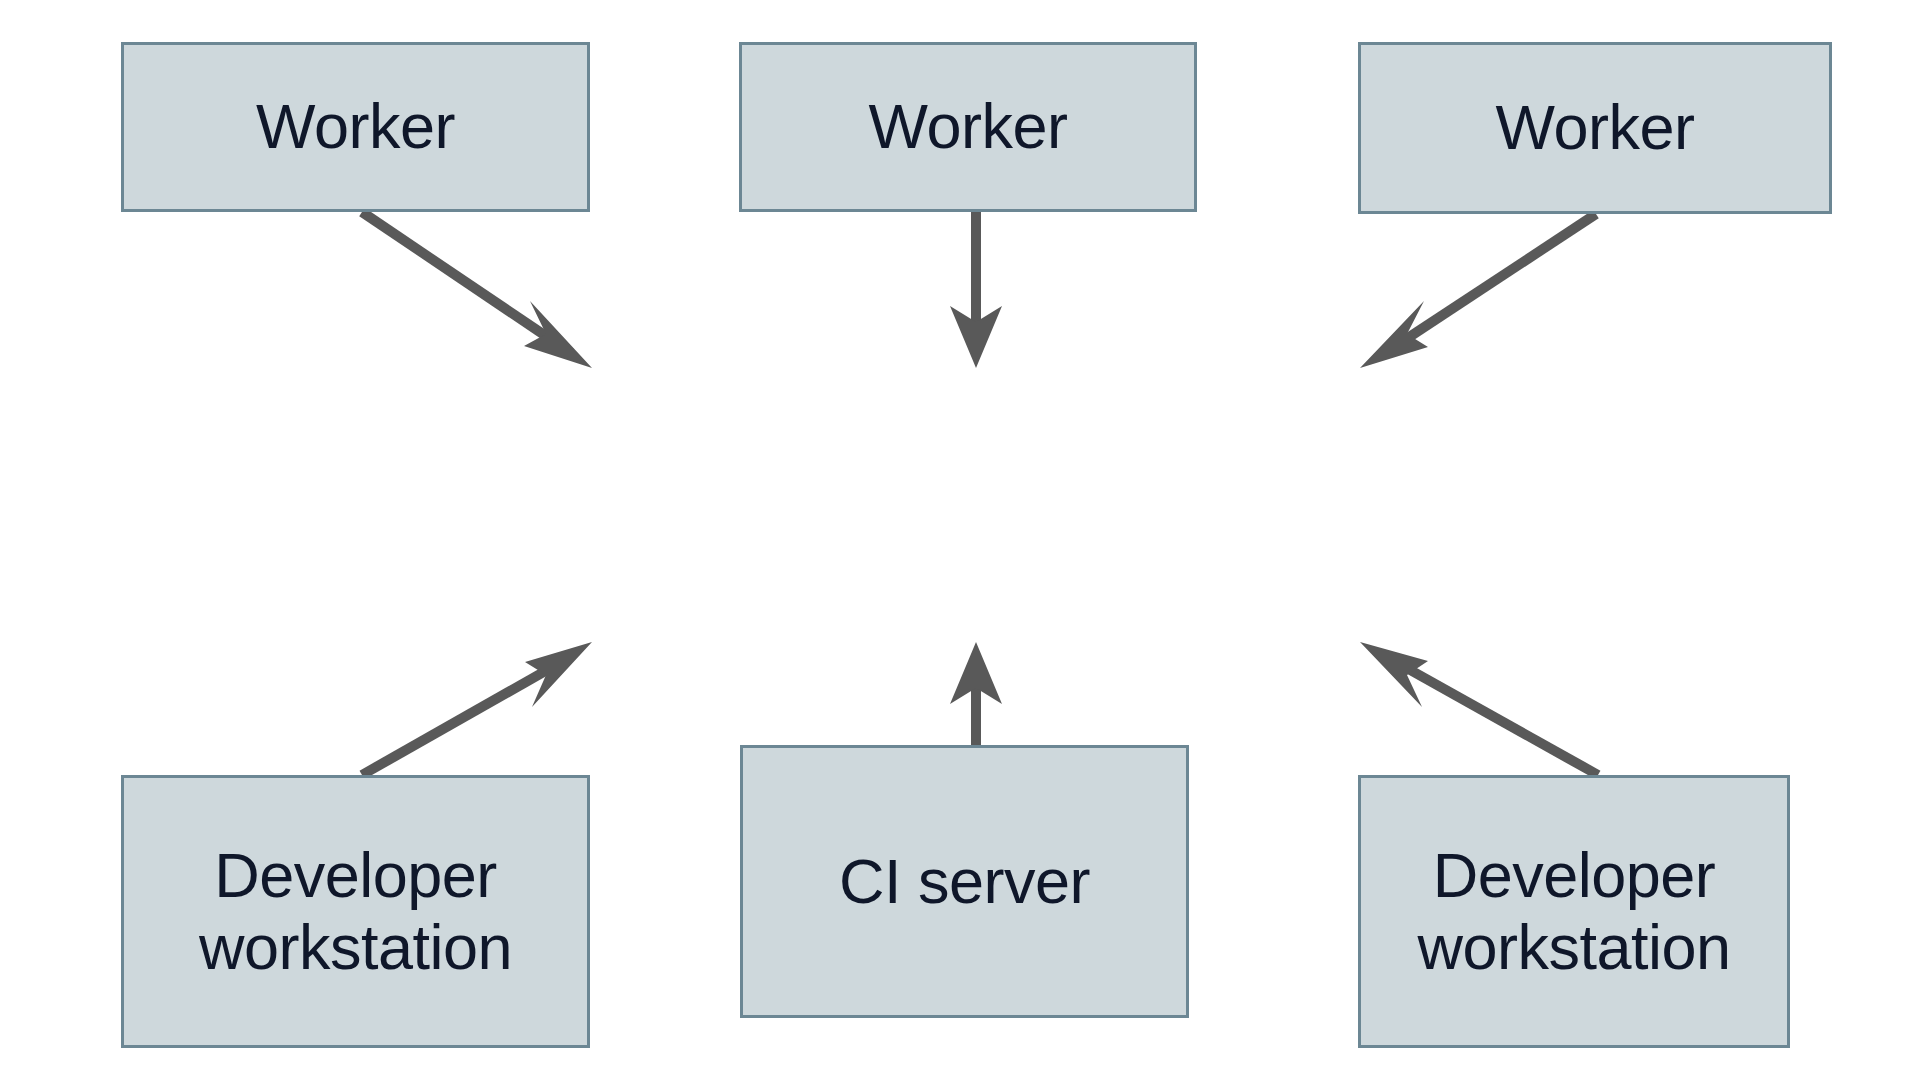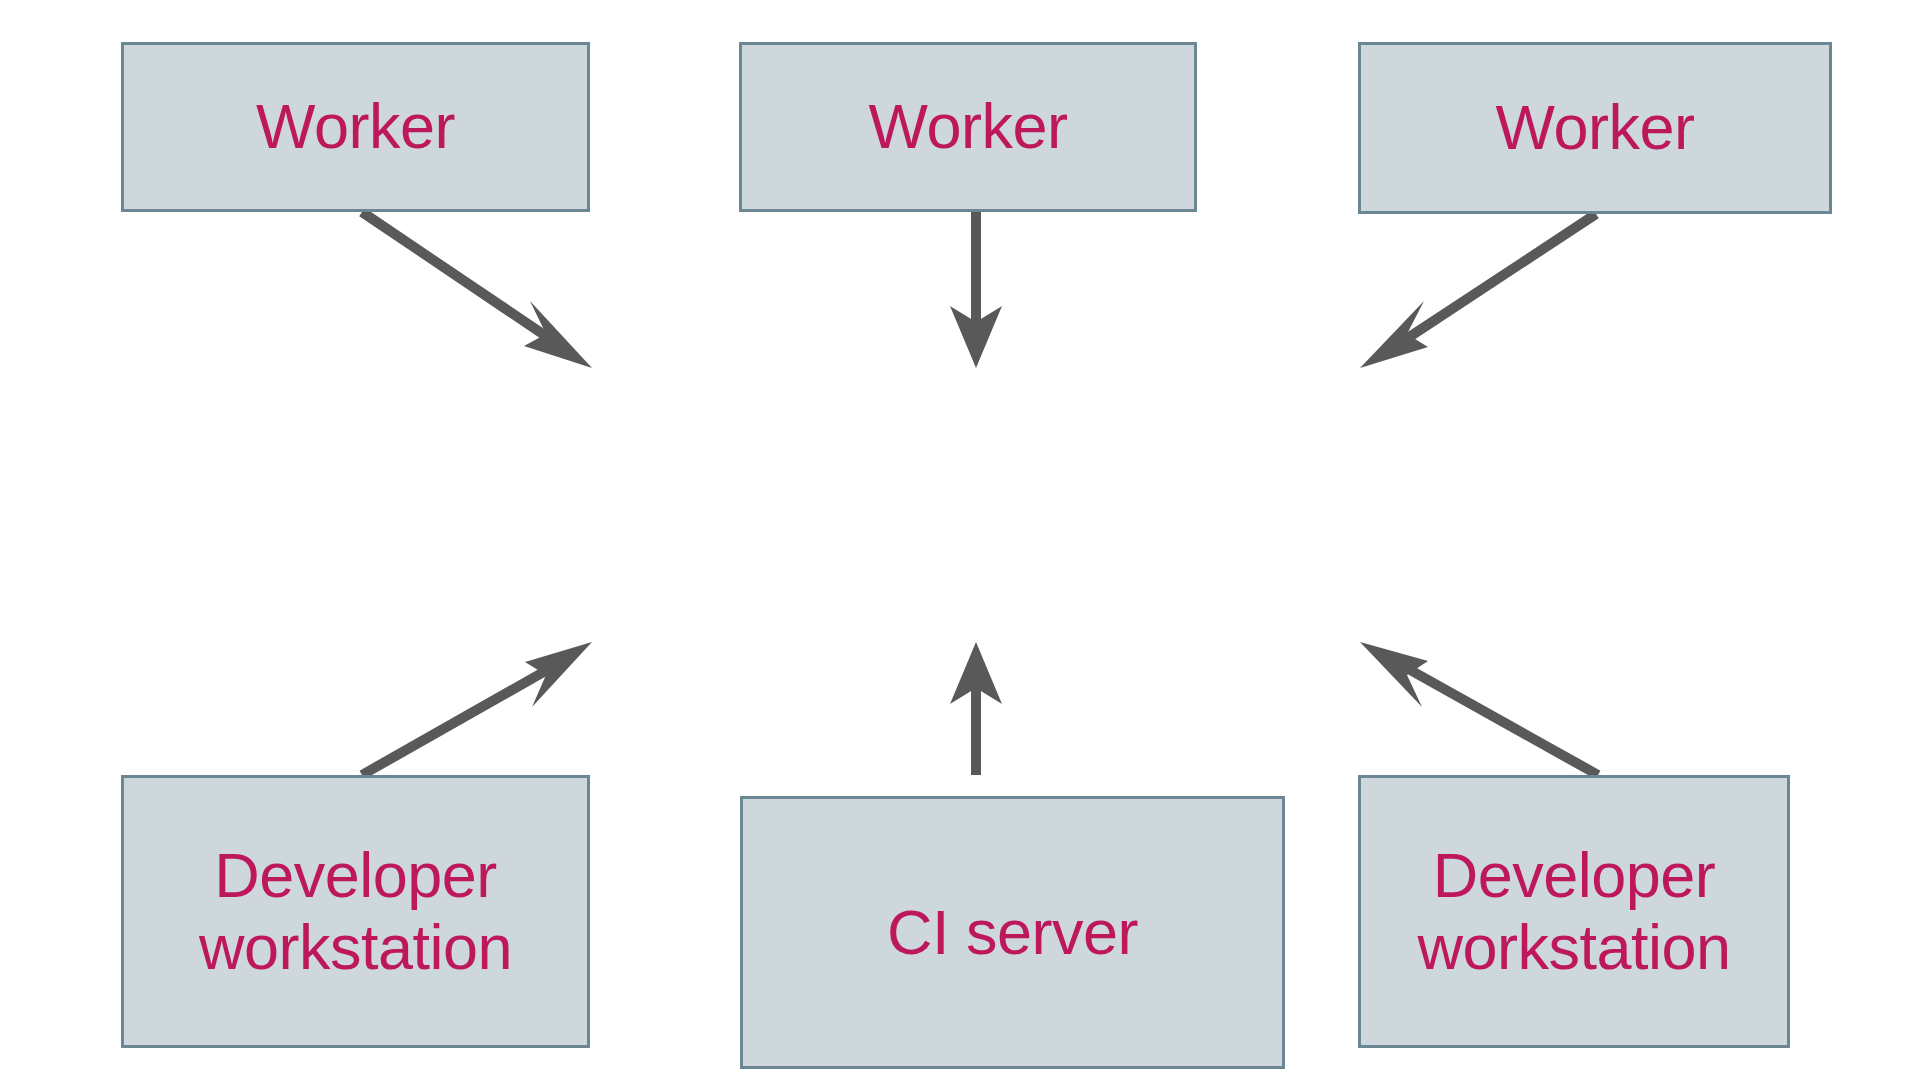--- a/index.html
+++ b/index.html
@@ -17,39 +17,39 @@
   }
   .node {
     position: absolute;
     box-sizing: border-box;
     background: #ced8dc;
     border: 3px solid #6c8794;
     display: flex;
     align-items: center;
     justify-content: center;
     text-align: center;
-    color: #be185d;
+    color: #0f172a;
     font-family: "Liberation Sans", sans-serif;
     font-weight: 400;
     line-height: 1.13;
     letter-spacing: -0.5px;
   }
   .node-label {
     display: block;
     white-space: pre-line;
     padding: 0 6px;
   }
 
   
   #node-worker-left    { left: 121px; top: 42px;  width: 469px; height: 170px; font-size: 63px; }
   #node-worker-mid     { left: 739px; top: 42px;  width: 458px; height: 170px; font-size: 63px; }
   #node-worker-right   { left: 1358px; top: 42px; width: 474px; height: 172px; font-size: 63px; }
   #node-build-master   { left: 592px; top: 368px; width: 768px; height: 274px; font-size: 60px; }
   #node-dev-left       { left: 121px; top: 775px; width: 469px; height: 273px; font-size: 63px; }
-  #node-ci-server      { left: 740px; top: 796px; width: 545px; height: 273px; font-size: 63px; }
+  #node-ci-server      { left: 740px; top: 745px; width: 449px; height: 273px; font-size: 63px; }
   #node-dev-right      { left: 1358px; top: 775px; width: 432px; height: 273px; font-size: 63px; }
 
   #edges {
     position: absolute;
     left: 0;
     top: 0;
     width: 1910px;
     height: 1090px;
     pointer-events: none;
   }

